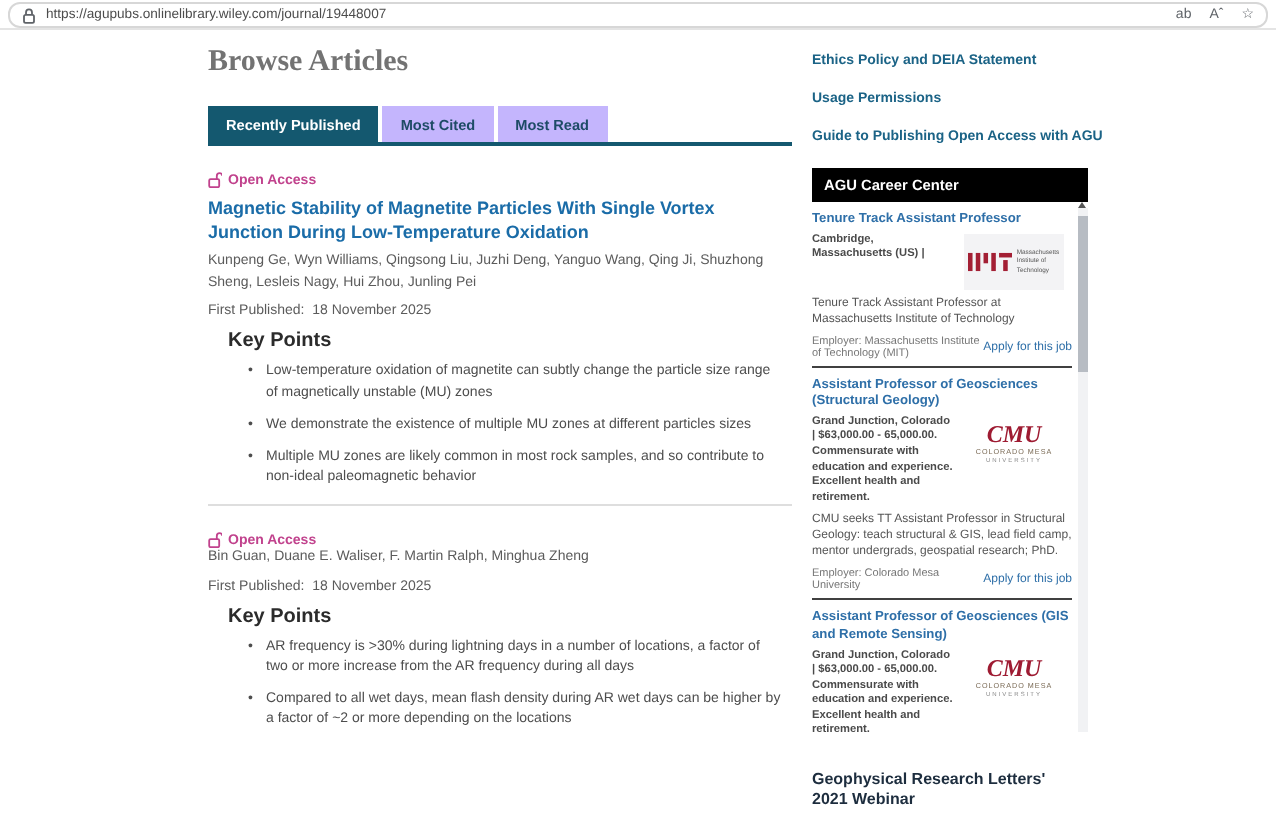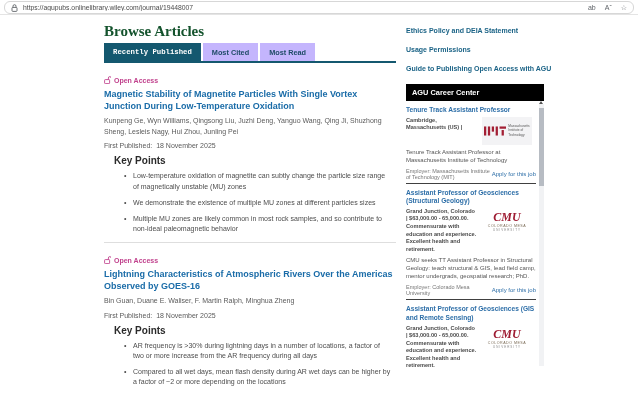--- a/index.html
+++ b/index.html
@@ -17,26 +17,26 @@
     align-items:center; padding:0 6px; background:#fff; }
   .lock-icon { flex:0 0 auto; margin-right:5px; display:flex; }
   .url-text { flex:1 1 auto; font-size:6.8px; color:#4c4c4c;
     white-space:nowrap; overflow:hidden; }
   .tb-icon { flex:0 0 auto; font-size:7px; color:#5f6368; margin-left:9px;
     line-height:1; }
 
   
   .main { position:absolute; left:104px; top:15px; width:292px; }
   .page-title { font-family:"Liberation Serif", serif; font-size:15px;
-    font-weight:bold; color:#14532d; margin:8px 0 3px 0; }
+    font-weight:bold; color:#737373; margin:8px 0 13px 0; }
 
   .tabs { display:flex; gap:2px; border-bottom:2px solid #14586f; }
   .tab { font-size:7.3px; font-weight:bold; padding:5px 9px 4px;
     background:#c4b5fd; color:#1e4b66; cursor:pointer; }
-  .tab.active { background:#14586f; color:#fff;font-family:Liberation Mono, monospace; }
+  .tab.active { background:#14586f; color:#fff; }
 
   .badge-row { margin-top:13px; display:flex; align-items:center;
     color:#c1428d; font-size:7px; font-weight:bold; }
   .oa-icon { margin-right:3px; display:flex; }
   .art-title { font-size:9px; font-weight:bold; color:#1a6ca8;
     line-height:1.3; margin:5px 0 4px 0; cursor:pointer; }
   .authors { font-size:7px; color:#5b5b5b; line-height:1.5; margin:0 0 5px 0; }
   .published { font-size:7px; color:#5b5b5b; margin:0 0 6px 0; }
   .kp-label { font-size:10px; font-weight:bold; color:#2b2b2b;
     margin:6px 0 5px 10px; }
@@ -155,21 +155,20 @@
   <div>
     <div class="badge-row">
       <span class="oa-icon">
         <svg width="7" height="8" viewBox="0 0 7 8">
           <rect x="0.6" y="3.6" width="5" height="4" rx="0.7" fill="none" stroke="#c1428d" stroke-width="0.9"></rect>
           <path d="M4.4 3.6 V2 a1.4 1.4 0 0 1 2.8 0" fill="none" stroke="#c1428d" stroke-width="0.9"></path>
         </svg>
       </span>
       <span>Open Access</span>
     </div>
-    <div class="art-title">Lightning Characteristics of Atmospheric Rivers Over the Americas Observed by GOES-16</div>
     <div class="authors">Bin Guan, Duane E. Waliser, F. Martin Ralph, Minghua Zheng</div>
     <div class="published">
       <span>First Published:</span>&nbsp;
       <span>18 November 2025</span>
     </div>
     <div class="kp-label">Key Points</div>
     <ul class="kp-list">
       <li>AR frequency is &gt;30% during lightning days in a number of locations, a factor of two or more increase from the AR frequency during all days</li>
       <li>Compared to all wet days, mean flash density during AR wet days can be higher by a factor of ~2 or more depending on the locations</li>
 
@@ -252,13 +251,14 @@
 
       </div>
 
       <div class="vscroll">
         <div class="varrow"></div>
         <div class="vthumb"></div>
       </div>
     </div>
   </div>
 
+  <div class="webinar">Geophysical Research Letters' 2021 Webinar</div>
 </div>
 
 </body></html>

